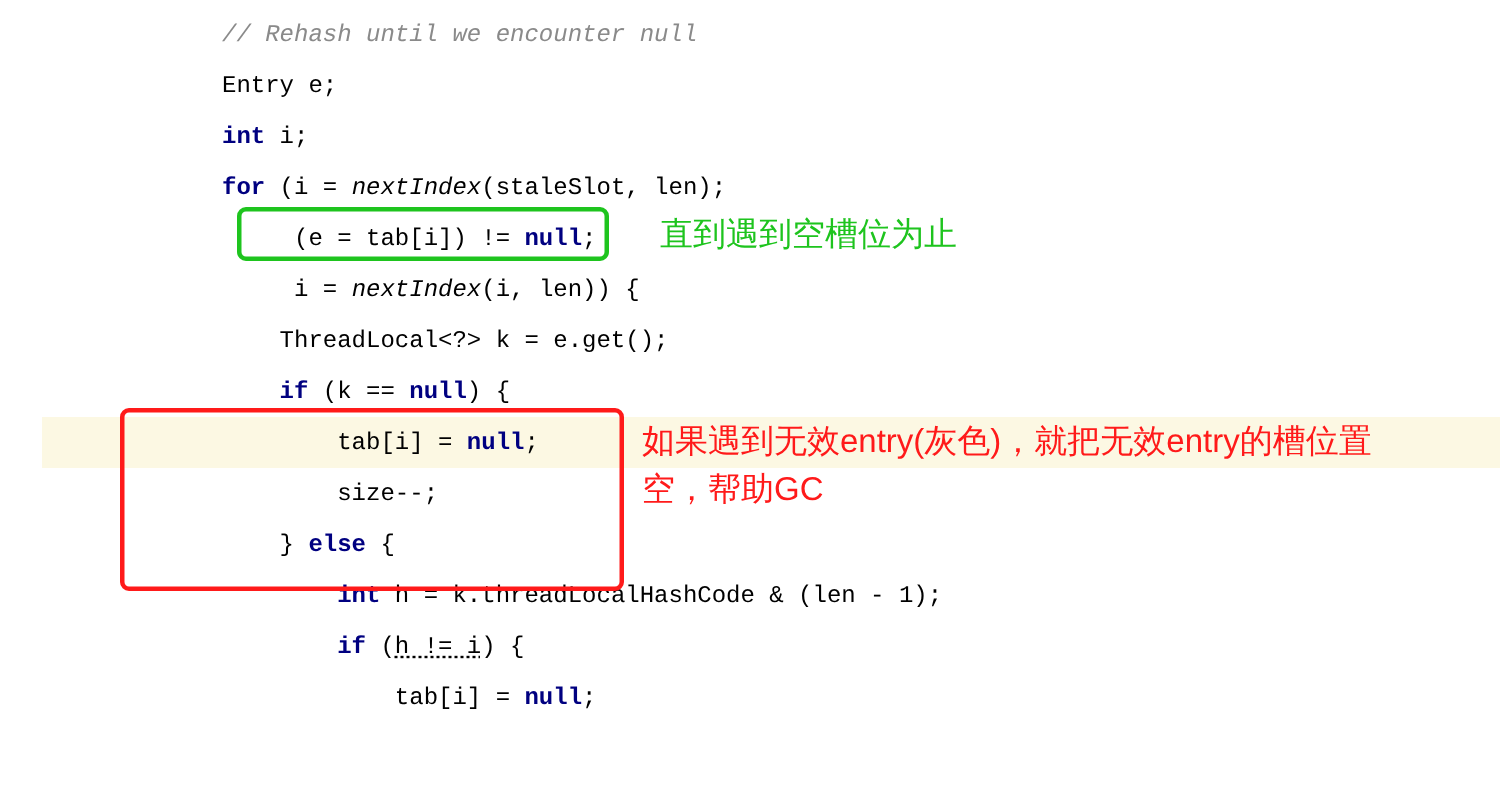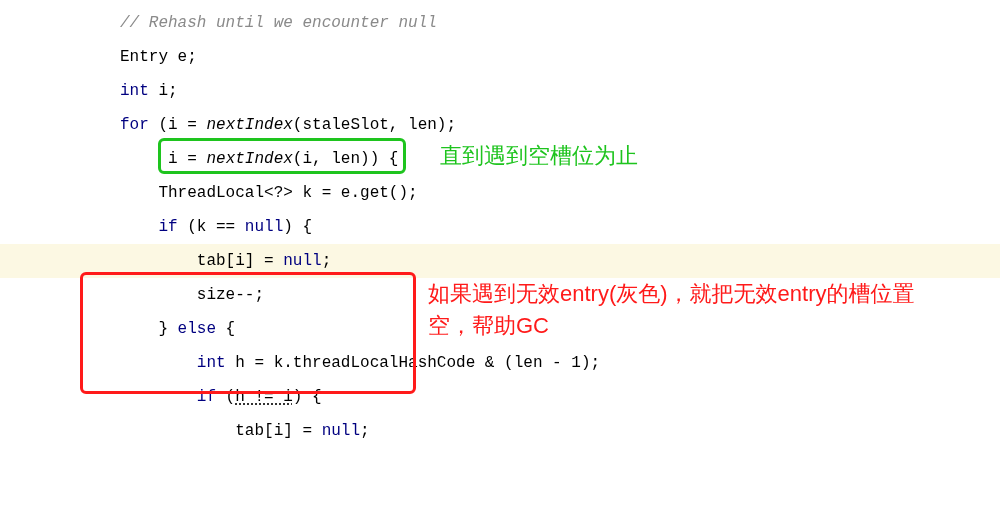--- a/index.html
+++ b/index.html
@@ -11,29 +11,30 @@
     color: #000;
     position: relative;
     width: 1000px;
     height: 530px;
     overflow: hidden;
   }
   .code-area {
     position: relative;
     padding-top: 6px;
     line-height: 34px;
+    padding-left: 28px;
   }
   .line {
     white-space: pre;
     padding-left: 120px;
     position: relative;
     height: 34px;
   }
   .comment { color: #8a8a8a; font-style: italic; }
-  .kw { color: #000080; font-weight: normal; }
+  .kw { color: #000080; font-weight: bold; }
   .fn { font-style: italic; }
   .highlight-row {
     background: #fcf8e3;
   }
   .ann-green-box {
     position: absolute;
     border: 3px solid #1ec41e;
     border-radius: 6px;
     box-sizing: border-box;
     pointer-events: none;
@@ -61,20 +62,21 @@
 <div class="code-area">
 
   <div class="line"><span class="comment">// Rehash until we encounter null</span></div>
 
   <div class="line"><span>Entry e;</span></div>
 
   <div class="line"><span class="kw">int</span><span> i;</span></div>
 
   <div class="line"><span class="kw">for</span><span> (i = </span><span class="fn">nextIndex</span><span>(staleSlot, len);</span></div>
 
+  <div class="line">     <span>(e = tab[i]) != </span><span class="kw">null</span><span>;</span></div>
 
   <div class="line">     <span>i = </span><span class="fn">nextIndex</span><span>(i, len)) {</span></div>
 
   <div class="line">    <span>ThreadLocal&lt;?&gt; k = e.get();</span></div>
 
   <div class="line">    <span class="kw">if</span><span> (k == </span><span class="kw">null</span><span>) {</span></div>
 
 
   <div class="line highlight-row">        <span>tab[i] = </span><span class="kw">null</span><span>;</span></div>
 

